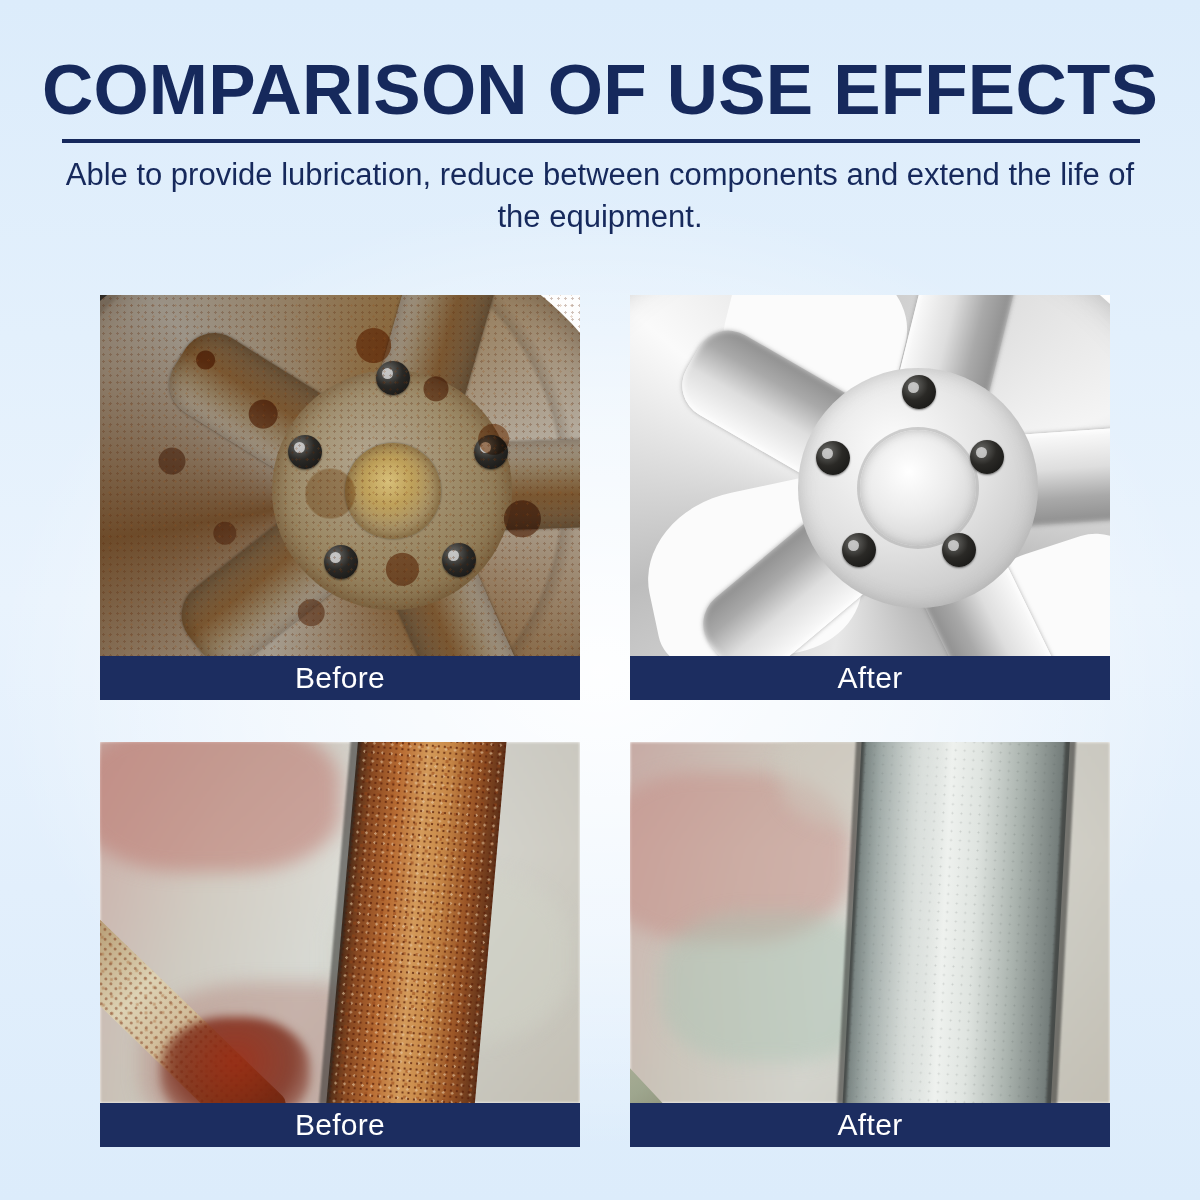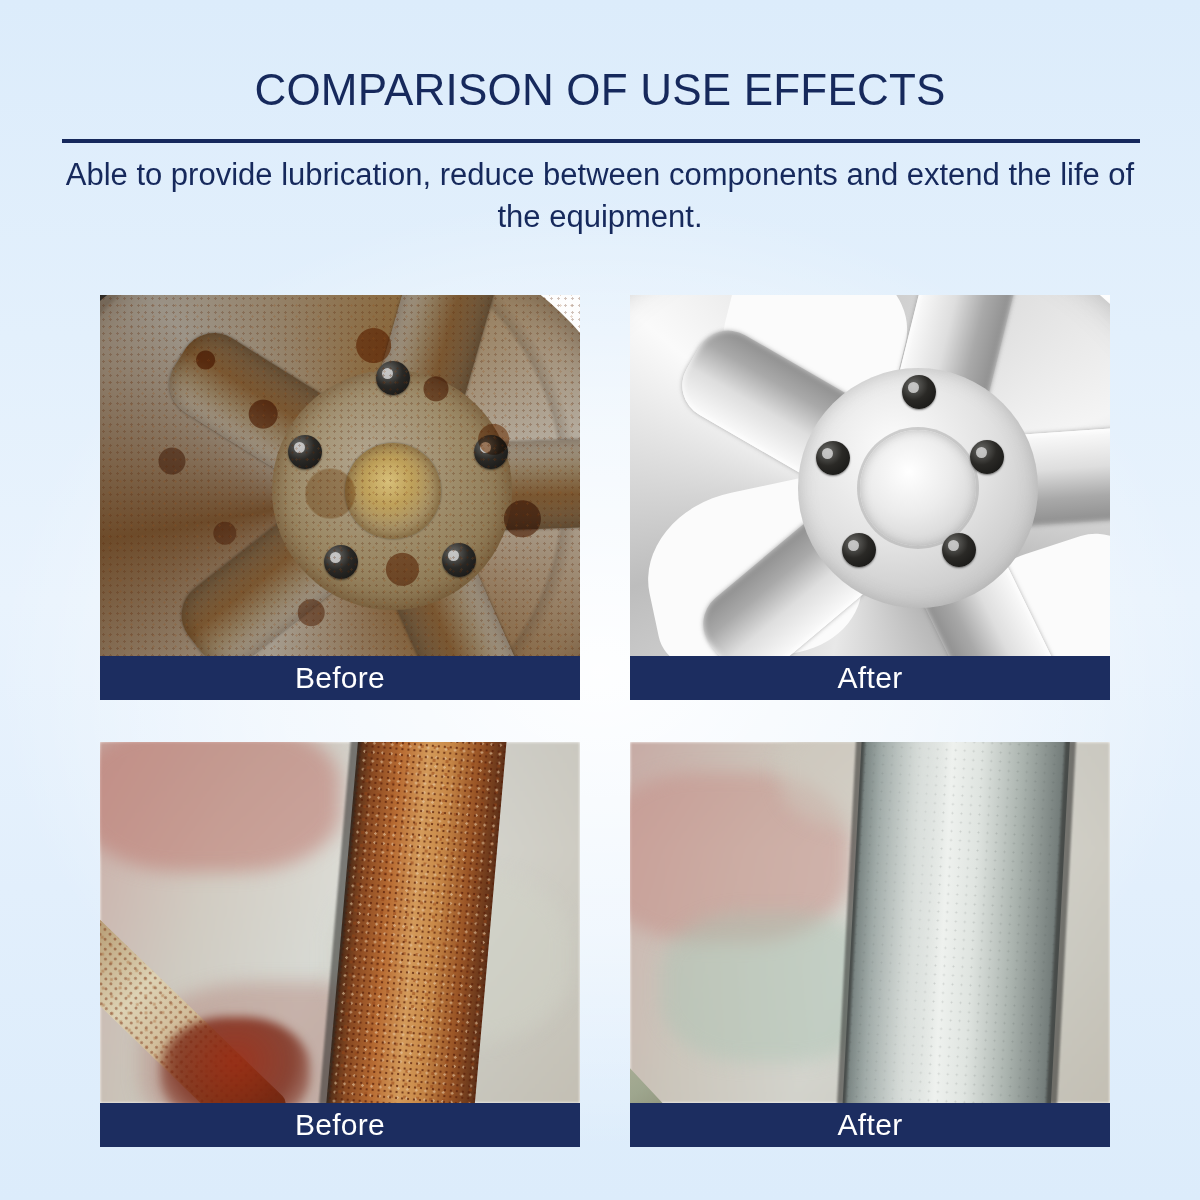--- a/index.html
+++ b/index.html
@@ -27,23 +27,23 @@
   
   .header {
     position: absolute;
     left: 0;
     top: 58px;
     width: 1200px;
     text-align: center;
   }
   .title {
     margin: 0;
-    font-size: 44px;
+    font-size: 71px;
     line-height: 64px;
-    font-weight: 400;
+    font-weight: 700;
     letter-spacing: 0.2px;
     color: #16295c;
     font-family: "Liberation Sans", sans-serif;
   }
   .title-rule {
     position: absolute;
     left: 62px;
     top: 81px;
     width: 1078px;
     height: 4px;

